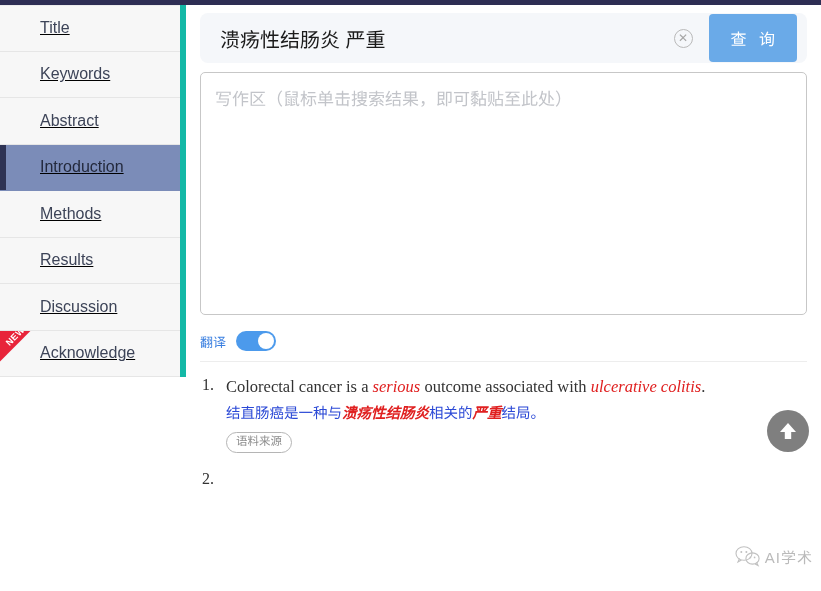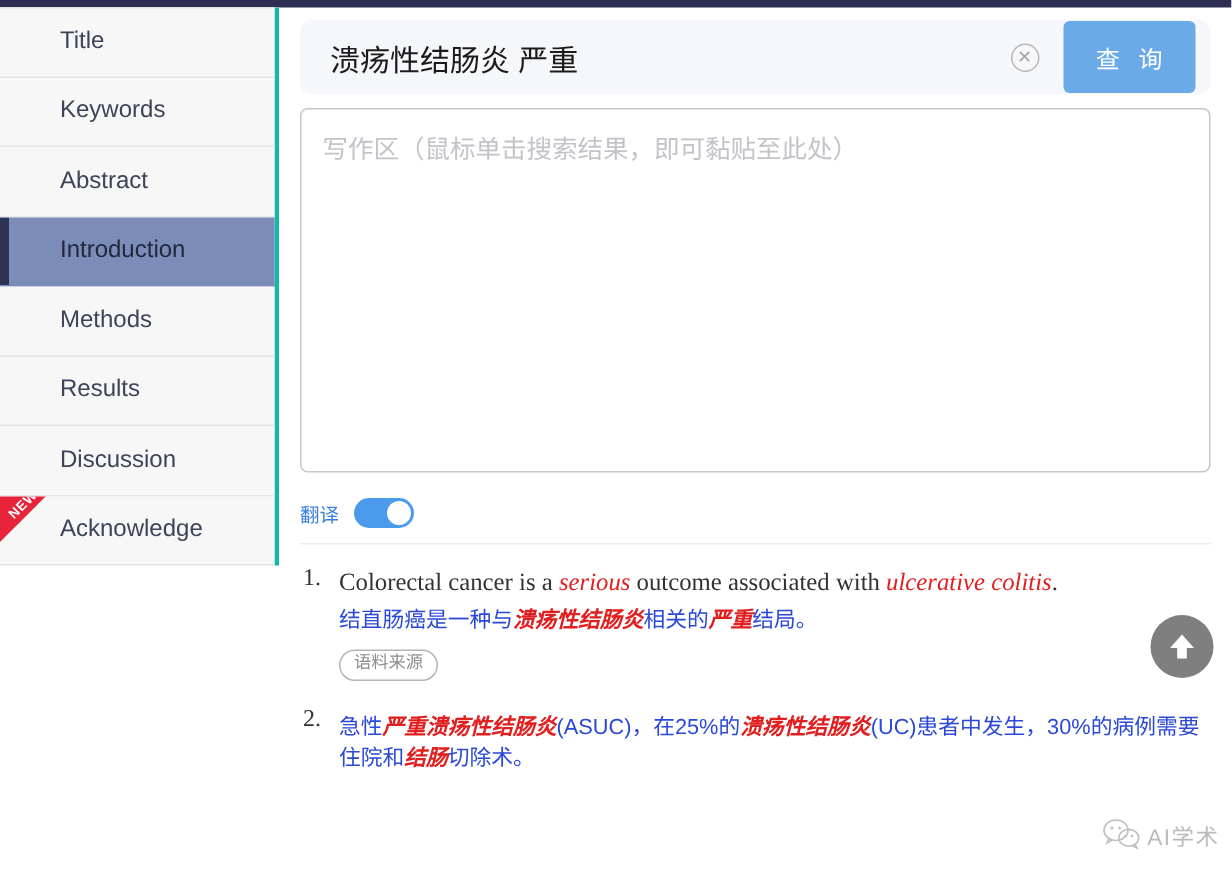--- a/index.html
+++ b/index.html
@@ -34,22 +34,23 @@
     height: 586px;
     display: flex;
     align-items: flex-start;
   }
 
   
   .sidebar {
     width: 186px;
     flex: 0 0 186px;
     background: #f7f7f7;
-    border-right: 3px solid #14b8a6;
+    border-right: 6px solid #14b8a6;
     padding-top: 0;
+    text-decoration: underline;
   }
   .nav-item {
     position: relative;
     height: 46.5px;
     display: flex;
     align-items: center;
     padding-left: 40px;
     font-size: 16px;
     color: #3d4458;
     border-bottom: 1px solid #e6e6e6;
@@ -344,21 +345,20 @@
     <div class="divider"></div>
 
     <div class="results" id="results">
         <div class="result-item">
           <div class="result-num">1.</div>
           <div class="result-body"><p class="sent-en"><span>Colorectal cancer is a </span><span class="hl">serious</span><span> outcome associated with </span><span class="hl">ulcerative colitis</span><span>.</span></p><p class="sent-cn"><span>结直肠癌是一种与</span><span class="hl">溃疡性结肠炎</span><span>相关的</span><span class="hl">严重</span><span>结局。</span></p><span class="source-pill">语料来源</span></div>
         </div>
         <div class="result-item">
           <div class="result-num">2.</div>
           <div class="result-body">
-            <p class="sent-cn"><span>急性</span><span class="hl">严重溃疡性结肠炎</span><span>(ASUC)，在25%的</span><span class="hl">溃疡性结肠炎</span><span>(UC)患者中发生，30%的病例需要住院和</span><span class="hl">结肠</span><span>切除术。</span></p>
           </div>
         </div>
       </div>
 
     <div class="scroll-top">
       <svg width="24" height="24" viewBox="0 0 24 24">
         <path d="M12 4 L20 13 L15.2 13 L15.2 20 L8.8 20 L8.8 13 L4 13 Z" fill="#ffffff"></path>
       </svg>
     </div>
 

